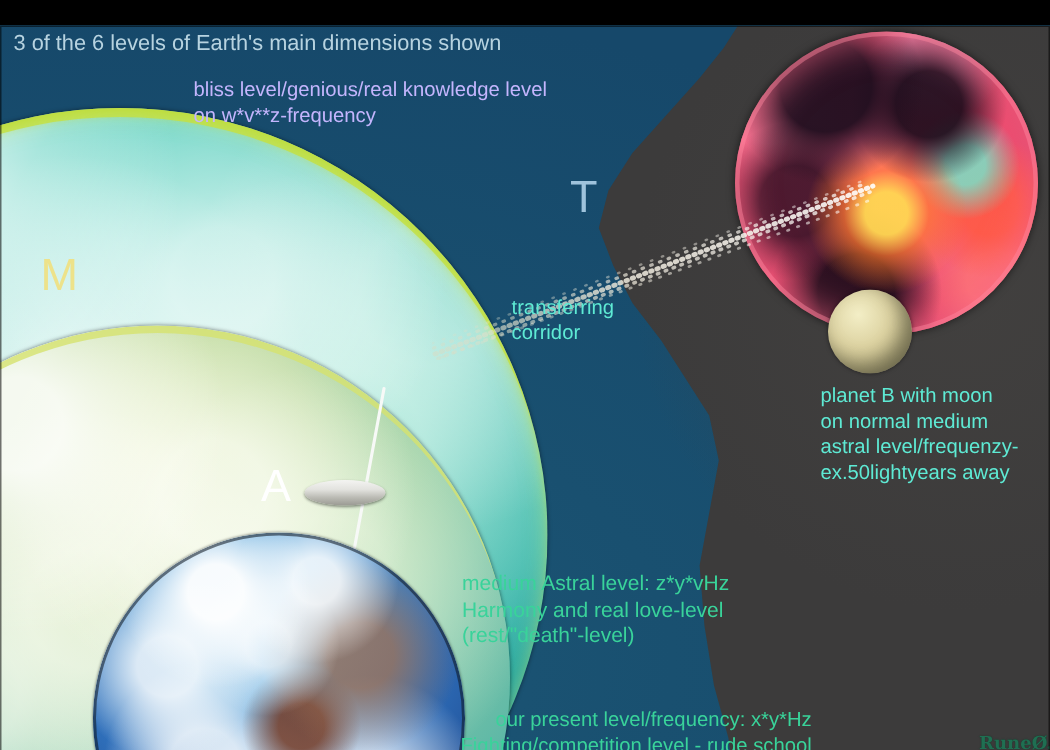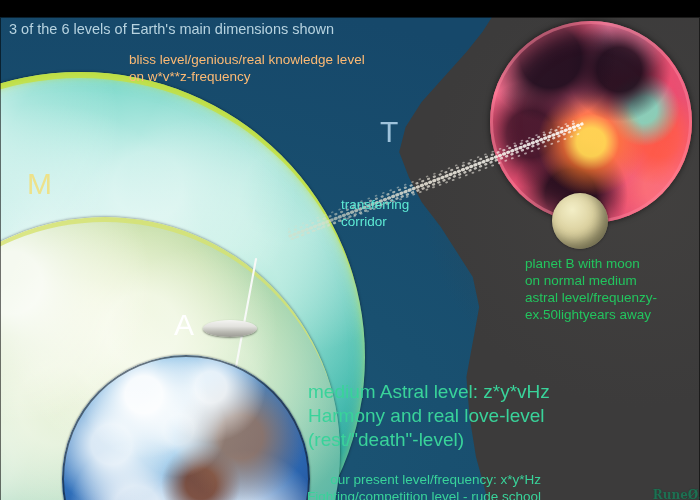--- a/index.html
+++ b/index.html
@@ -195,38 +195,38 @@
 
   #title {
     left: 9px; top: 3px;
     font-size: 14.5px;
     color: #b7d3e0;
   }
 
   #bliss {
     left: 129px; top: 35px;
     font-size: 13.5px;
-    color: #fdba74;
+    color: #c4b5fd;
   }
 
   #corridor-label {
     left: 341px; top: 180px;
     font-size: 13.5px;
     color: #5eead4;
   }
 
   #planetb-label {
-    left: 525px; top: 239px;
+    left: 547px; top: 239px;
     font-size: 13.5px;
-    color: #22c55e;
+    color: #5eead4;
   }
 
   #astral-label {
     left: 308px; top: 363px;
-    font-size: 19px;
+    font-size: 14px;
     color: #39d39a;
   }
 
   #present-label {
     left: 307px; top: 455px;
     font-size: 13.5px;
     color: #39d39a;
     text-align: right;
   }
 

